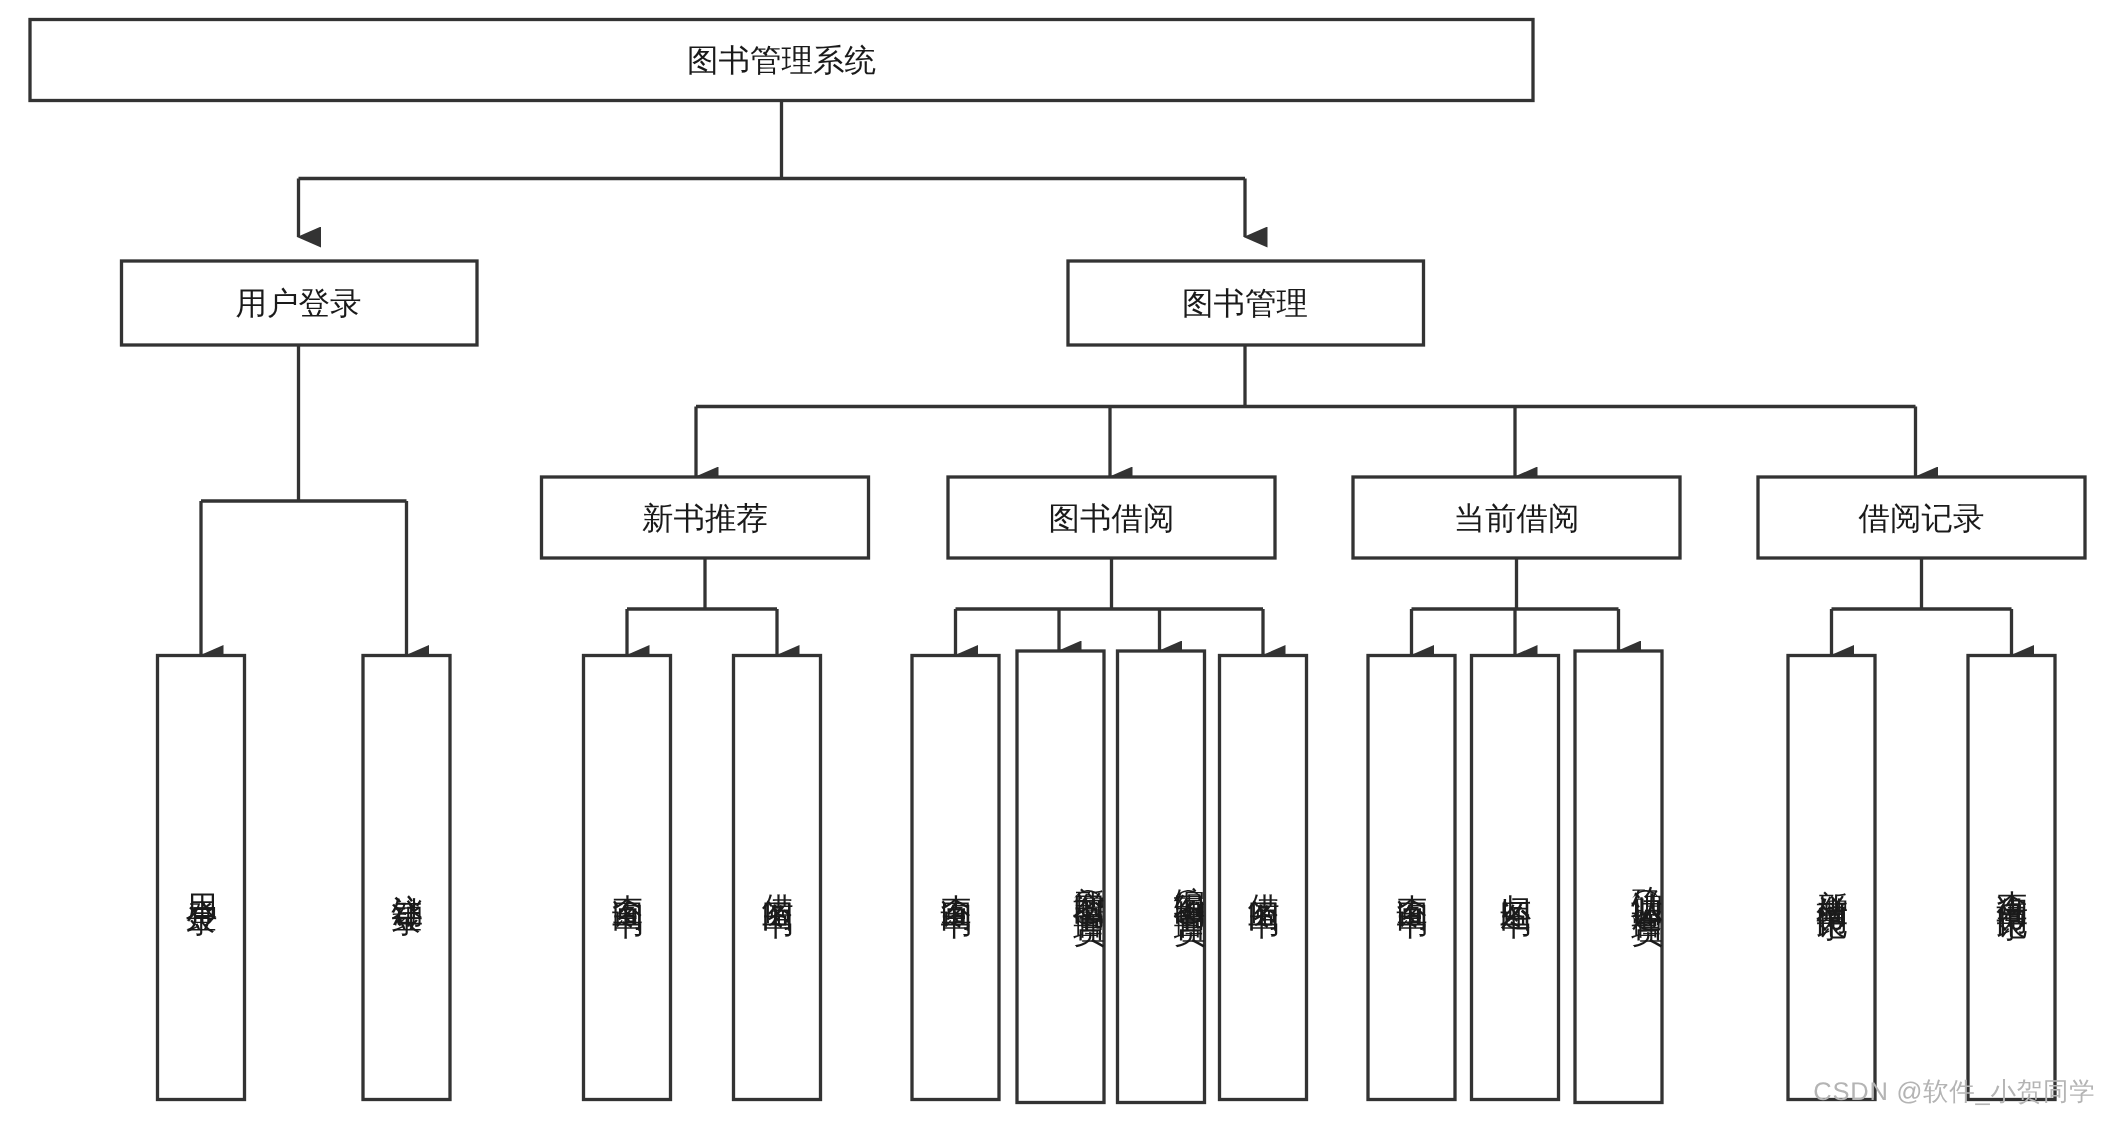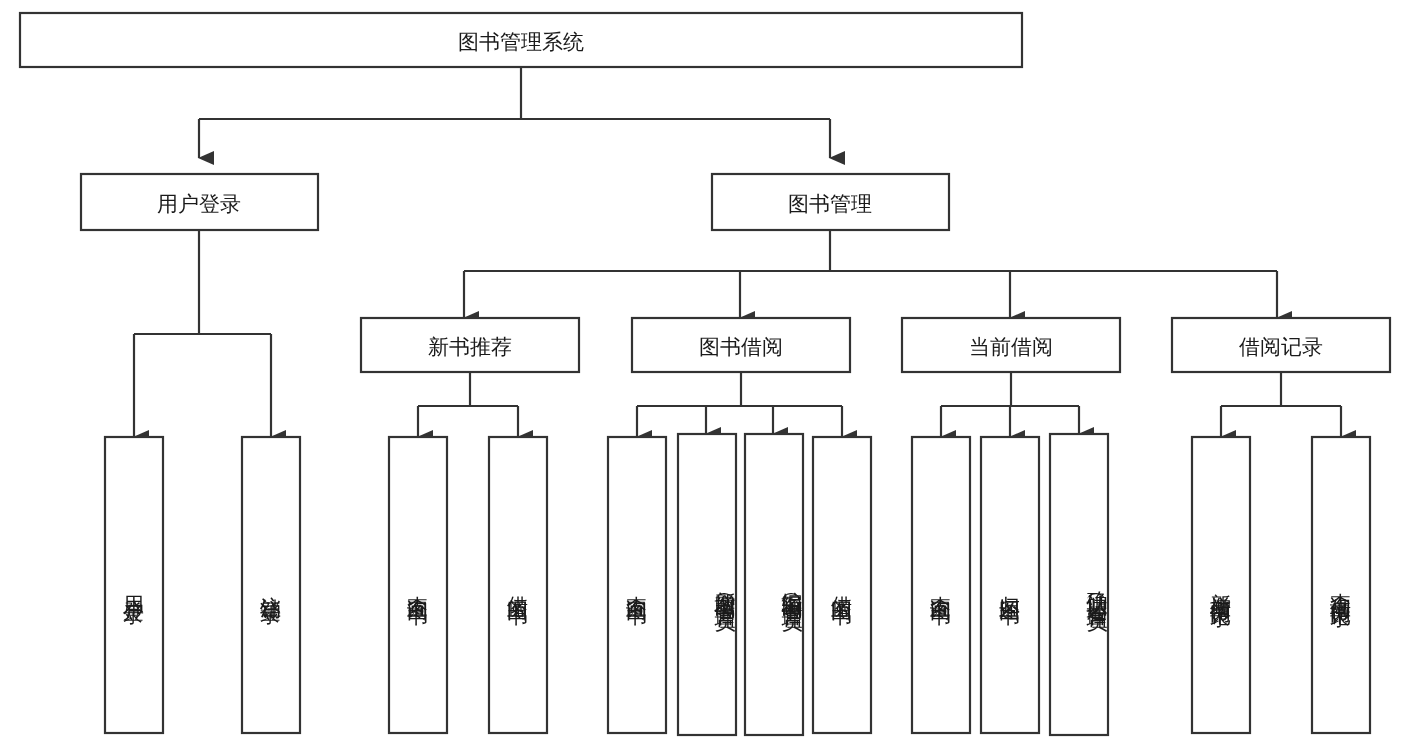--- a/index.html
+++ b/index.html
@@ -210,14 +210,15 @@
   <div class="vlabel" style="left:745px; top:434px; width:58px; height:301px; align-items:flex-start; padding-top:6px; box-sizing:border-box;">编辑图书（管理员）</div>
   <div class="vlabel" style="left:813px; top:437px; width:58px; height:296px;">借阅图书</div>
 
   <div class="vlabel" style="left:912px; top:437px; width:58px; height:296px;">查询图书</div>
   <div class="vlabel" style="left:981px; top:437px; width:58px; height:296px;">归还图书</div>
   <div class="vlabel" style="left:1050px; top:434px; width:58px; height:301px; align-items:flex-start; padding-top:6px; box-sizing:border-box;">确认归还（管理员）</div>
 
   <div class="vlabel" style="left:1192px; top:437px; width:58px; height:296px;">新增借阅记录</div>
   <div class="vlabel" style="left:1312px; top:437px; width:58px; height:296px;">查询借阅记录</div>
 
+  <div class="watermark">CSDN @软件_小贺同学</div>
 
 </div>
 
 </body></html>

